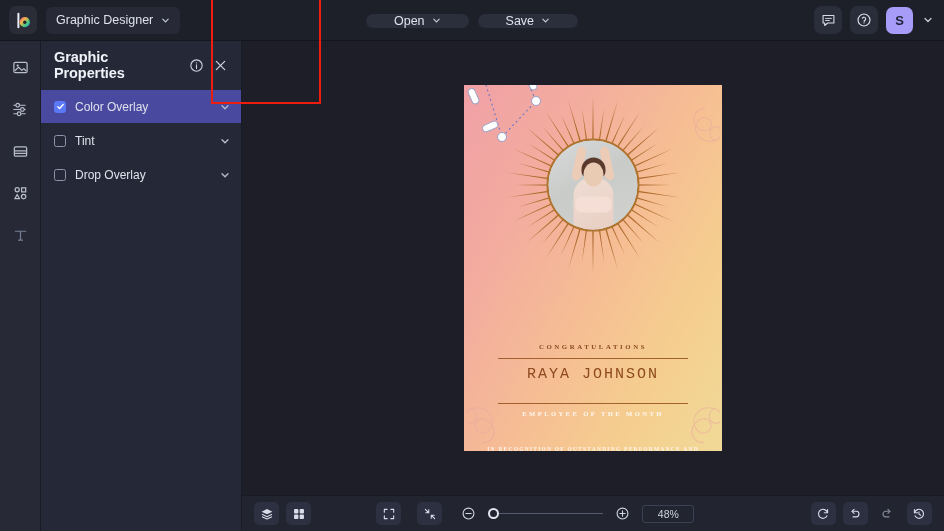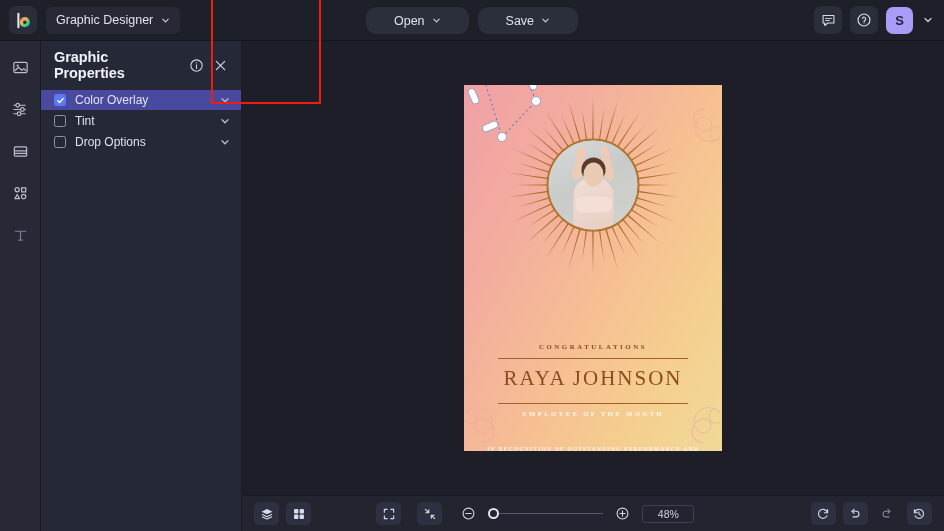--- a/index.html
+++ b/index.html
@@ -28,21 +28,21 @@
     background:#272a36; border-radius:6px; padding:0 10px; cursor:pointer;
     font-size:12.5px; color:#dfe2ec;
   }
   .topbar-center {
     position:absolute; left:0; right:0; top:0; height:41px;
     display:flex; align-items:center; justify-content:center; gap:9px;
     pointer-events:none;
   }
   .topbar-center > * { pointer-events:auto; }
   .tb-btn {
-    display:flex; align-items:center; gap:7px; height:27px;
+    display:flex; align-items:center; gap:7px; height:14px;
     background:#2b2e3b; border-radius:10px; padding:0 28px; cursor:pointer;
     font-size:12.5px; color:#dfe2ec;
   }
   .topbar-right {
     margin-left:auto; display:flex; align-items:center; gap:8px; position:relative; z-index:3;
   }
   .icon-sq {
     width:28px; height:28px; border-radius:7px; background:#2a2d3a;
     display:flex; align-items:center; justify-content:center; cursor:pointer;
   }
@@ -86,21 +86,21 @@
   }
   .options-btn {
     flex:1; height:25px; border-radius:5px; background:#2d3140;
     display:flex; align-items:center; padding:0 9px; cursor:pointer;
     font-size:12px; color:#dfe2ec;
   }
   .options-btn .chev-r { margin-left:auto; color:#aeb4c6; }
 
   .fx-list { margin-top:13px; }
   .fx-row {
-    height:20px; display:flex; align-items:center; gap:9px;
+    height:33px; display:flex; align-items:center; gap:9px;
     padding:0 11px 0 13px; margin-bottom:1px; cursor:pointer;
     font-size:12px; color:#dfe2ec;
   }
   .fx-row.active { background:#4a49a0; }
   .cbox {
     width:12px; height:12px; border-radius:2.5px;
     border:1.5px solid #8e93a8; background:transparent;
     display:flex; align-items:center; justify-content:center; flex:0 0 12px;
   }
   .cbox.on { background:#5b78f6; border-color:#5b78f6; }
@@ -158,22 +158,22 @@
   
   .ptxt { position:absolute; left:0; right:0; text-align:center; }
   .t-congrats {
     top:258px; font-size:6.8px; letter-spacing:2.6px; color:#8a4a22;
     font-family:"Liberation Serif", serif; font-weight:bold;
   }
   .rule { position:absolute; height:1px; background:#a2602c; left:34px; right:34px; }
   .rule.top { top:273px; }
   .rule.bot { top:318px; }
   .t-name {
-    top:281px; font-size:21px; letter-spacing:2px; color:#8e4a1e;
-    font-family:Liberation Serif, serif;
+    top:281px; font-size:15px; letter-spacing:2px; color:#8e4a1e;
+    font-family:Liberation Mono, monospace;
   }
   .t-role {
     top:325px; font-size:6.6px; letter-spacing:2.4px; color:#fff7ef; font-weight:bold;
     font-family:"Liberation Serif", serif;
   }
   .t-date {
     top:338px; font-size:11.5px; letter-spacing:2.2px; color:#8e4a1e; font-weight:bold;
     font-family:"Liberation Serif", serif;
   }
   .t-note {
@@ -368,21 +368,21 @@
           <span class="cbox"></span>
           <span>Tint</span>
           <span class="chev-d">
             <svg width="10" height="10" viewBox="0 0 10 10">
               <path d="M2 3.8 L5 6.8 L8 3.8" stroke="currentColor" stroke-width="1.3" fill="none" stroke-linecap="round"></path>
             </svg>
           </span>
         </div>
         <div class="fx-row">
           <span class="cbox"></span>
-          <span>Drop Options</span>
+          <span>Drop Overlay</span>
           <span class="chev-d">
             <svg width="10" height="10" viewBox="0 0 10 10">
               <path d="M2 3.8 L5 6.8 L8 3.8" stroke="currentColor" stroke-width="1.3" fill="none" stroke-linecap="round"></path>
             </svg>
           </span>
         </div>
       </div>
     </div>
 
     <div class="canvas-wrap">

